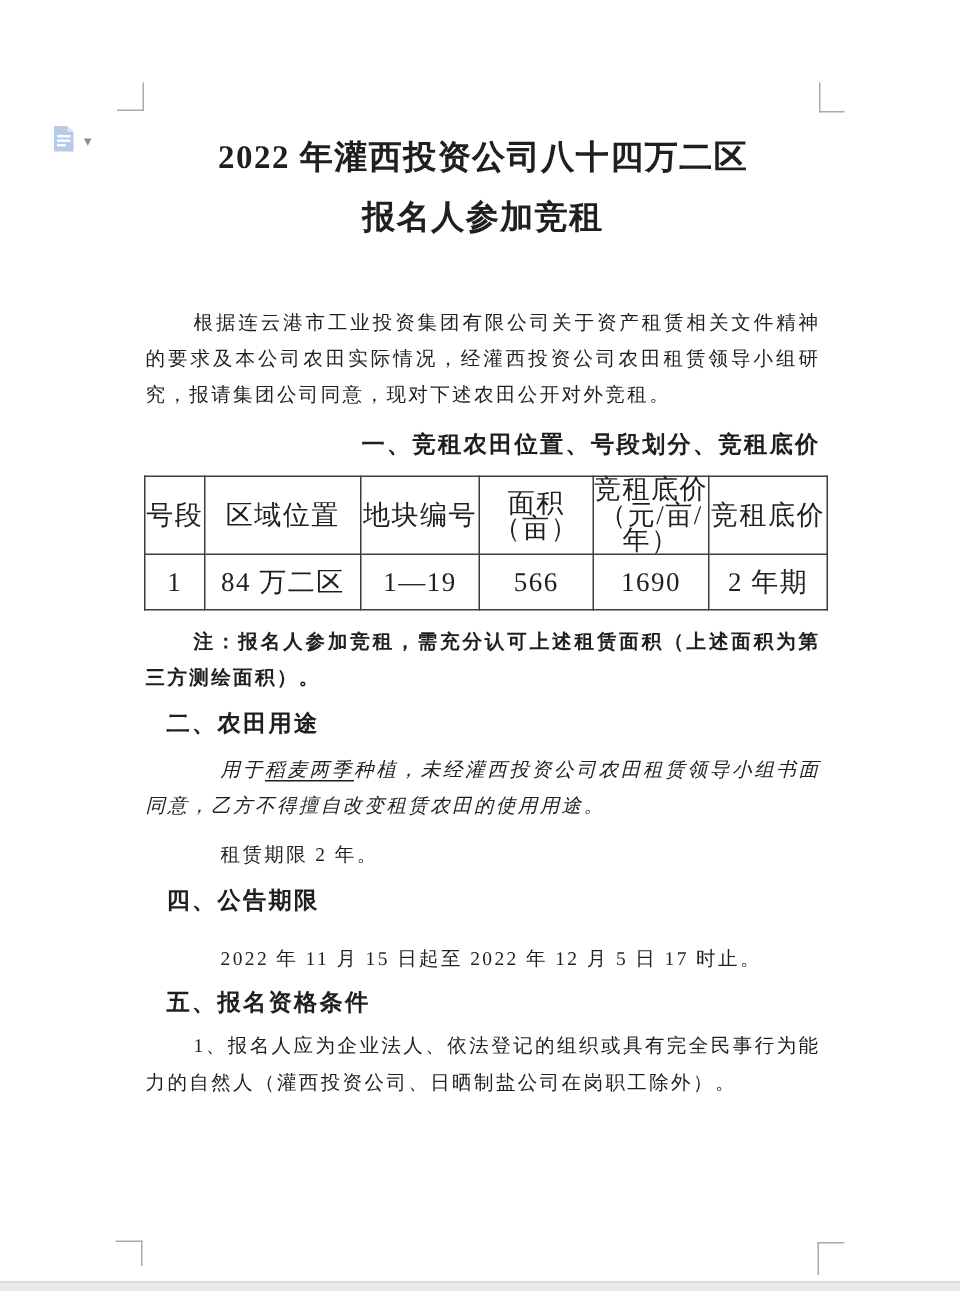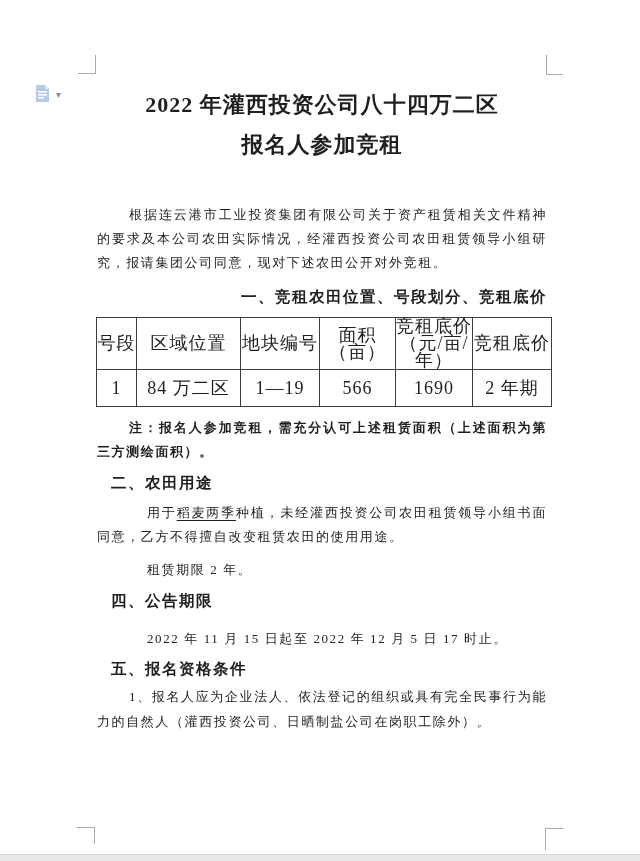--- a/index.html
+++ b/index.html
@@ -24,21 +24,21 @@
   .indent3{text-indent:50px;}
   .intro{margin-top:38px;}
   h2{margin:0;font-size:15.5px;font-weight:700;line-height:20px;letter-spacing:1.5px;text-indent:14px;}
   h2.sans{font-family:"Liberation Sans","DejaVu Sans",sans-serif;}
   .h-one{margin-top:12px;text-align:right;}
   .h-two{margin-top:9px;}
   .h-three{margin-top:21px;}
   .h-four{margin-top:9px;}
   .h-five{margin-top:8px;}
   .note{margin-top:9px;font-weight:700;}
-  .usage{margin-top:8px;}
+  .usage{margin-top:8px;font-style:italic;}
   .lease{margin-top:9px;}
   .date{margin-top:16px;}
   .elig{margin-top:5px;line-height:25px;}
   .ul{text-decoration:underline;text-underline-offset:3px;}
   
   table{border-collapse:collapse;margin:10px 0 0 -1px;table-layout:fixed;width:455px;}
   th,td{border:1px solid #3d3d3d;text-align:center;vertical-align:middle;
         font-size:18px;letter-spacing:1px;font-weight:400;padding:0;}
   thead tr{height:50px;}
   tbody tr{height:37px;}

